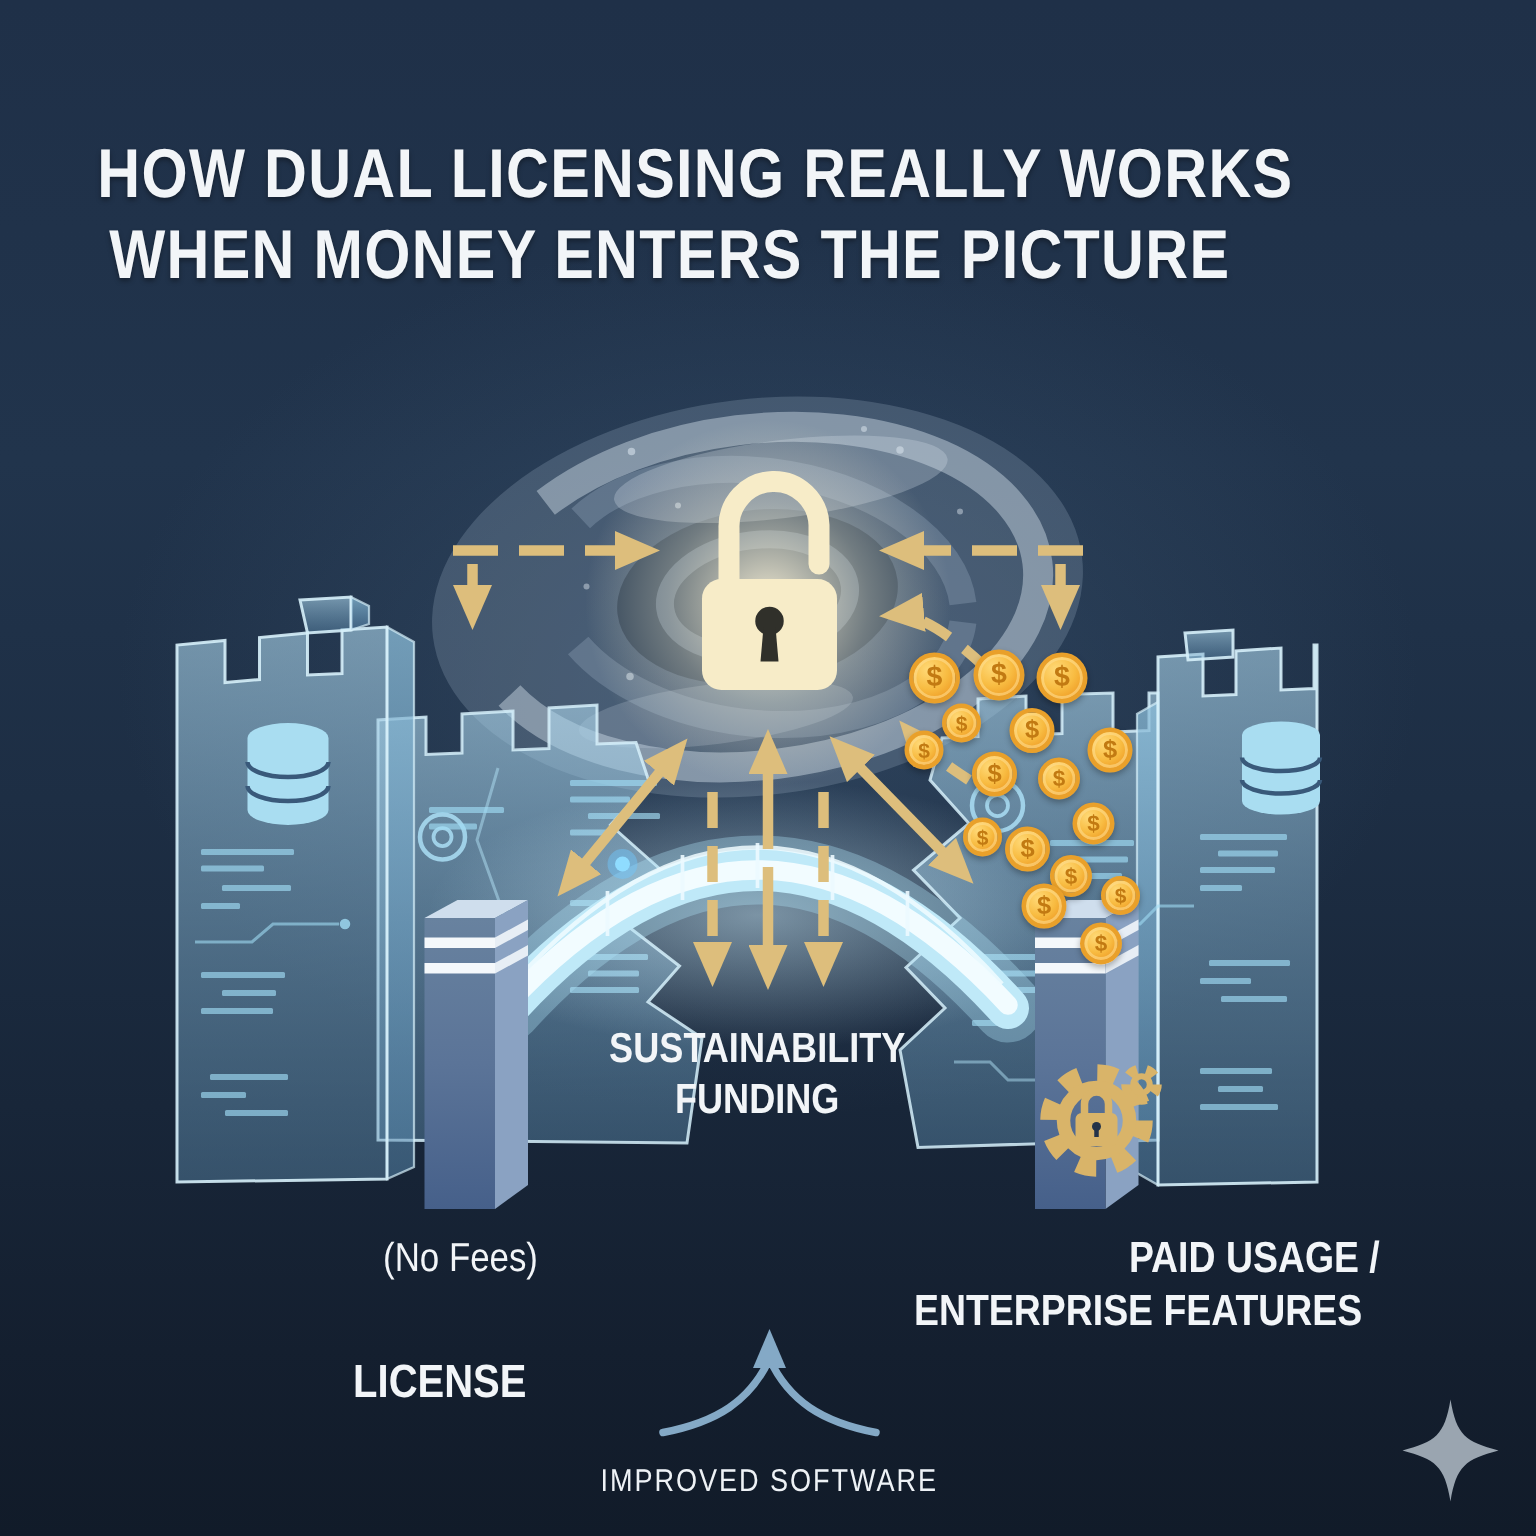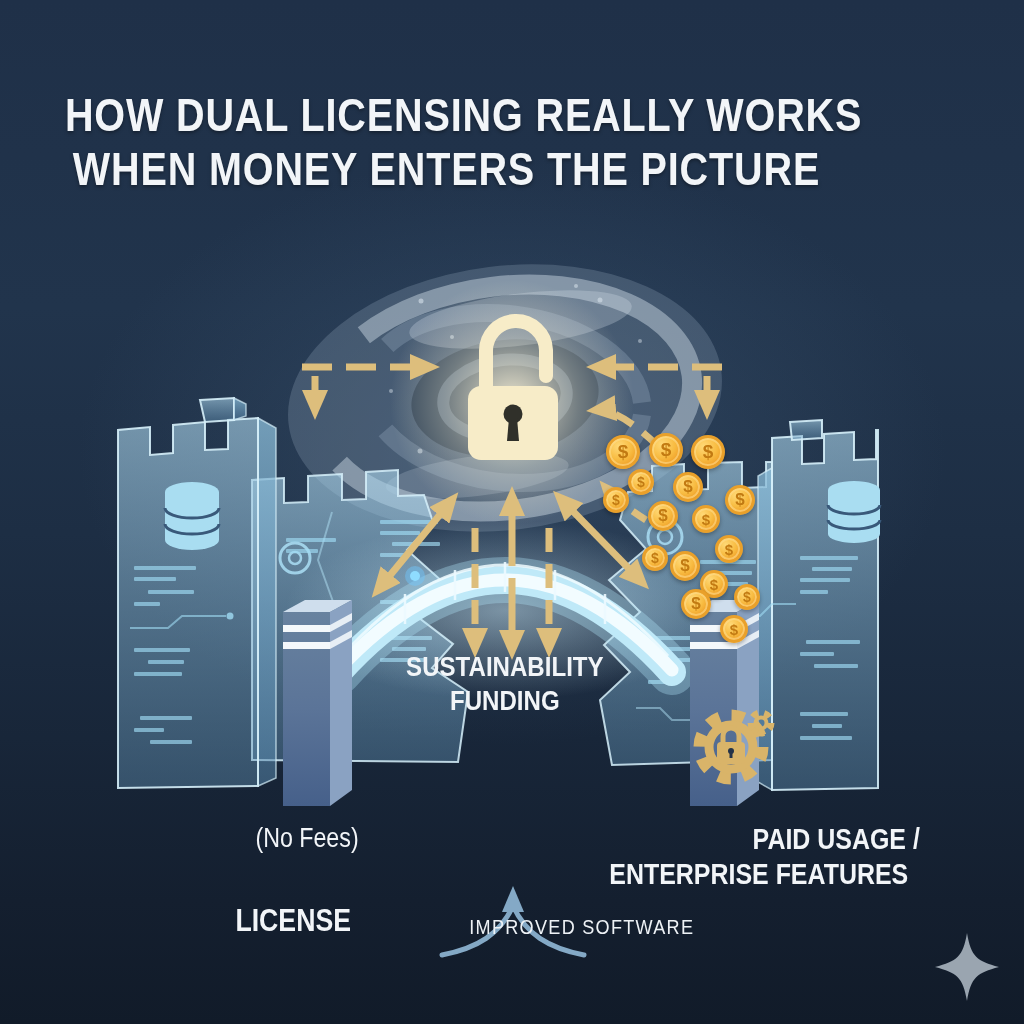--- a/index.html
+++ b/index.html
@@ -8,30 +8,30 @@
     font-family:"Liberation Sans",sans-serif;
     background:
       radial-gradient(ellipse 620px 420px at 50% 44%, rgba(62,88,116,0.55) 0%, rgba(62,88,116,0) 70%),
       linear-gradient(180deg,#1f3048 0%, #21344c 30%, #1d2e44 52%, #182639 72%, #141f2f 88%, #111b29 100%);
   }
   svg.scene{position:absolute;left:0;top:0;width:1024px;height:1024px;}
   .label{position:absolute;text-align:center;color:#f2f5f8;pointer-events:none;}
   .cond{display:inline-block;transform:scaleX(0.86);transform-origin:center;white-space:nowrap;}
   .title-block{left:0;top:88px;width:892px;line-height:1.18;}
   .title-block .ln{font-size:46px;font-weight:700;letter-spacing:1px;text-shadow:0 2px 4px rgba(0,0,0,0.35);}
-  .center-funding{left:305px;top:650px;width:400px;line-height:1.22;}
+  .center-funding{left:305px;top:682px;width:400px;line-height:1.22;}
   .center-funding .ln{font-size:28px;font-weight:700;}
   .left-usage{left:107px;top:822px;width:400px;line-height:1.25;}
   .left-usage .t1{font-size:30px;font-weight:700;}
   .left-usage .t2{font-size:27px;font-weight:400;}
   .left-license{left:93px;top:902px;width:400px;line-height:1.2;}
   .left-license .ln{font-size:31px;font-weight:700;}
   .right-usage{left:513px;top:822px;width:420px;line-height:1.22;text-align:right;}
   .right-usage .ln{font-size:29px;font-weight:700;}
-  .bottom-result{left:313px;top:915px;width:400px;text-align:right;}
+  .bottom-result{left:313px;top:976px;width:400px;}
   .bottom-result .ln{font-size:21px;font-weight:400;letter-spacing:1.5px;color:#eef2f6;}
   .coins-layer{position:absolute;left:0;top:0;width:1024px;height:1024px;pointer-events:none;}
   .coin{
     position:absolute;border-radius:50%;
     background:radial-gradient(circle at 35% 30%, #ffd977 0%, #f8bc42 48%, #ef9d26 80%, #e08c1c 100%);
     border:3px solid #e9a02a;
     box-shadow:0 2px 4px rgba(0,0,0,0.3), inset 0 0 0 2px rgba(255,224,150,0.55);
     display:flex;align-items:center;justify-content:center;
     color:#c27a12;font-weight:700;box-sizing:border-box;
   }

